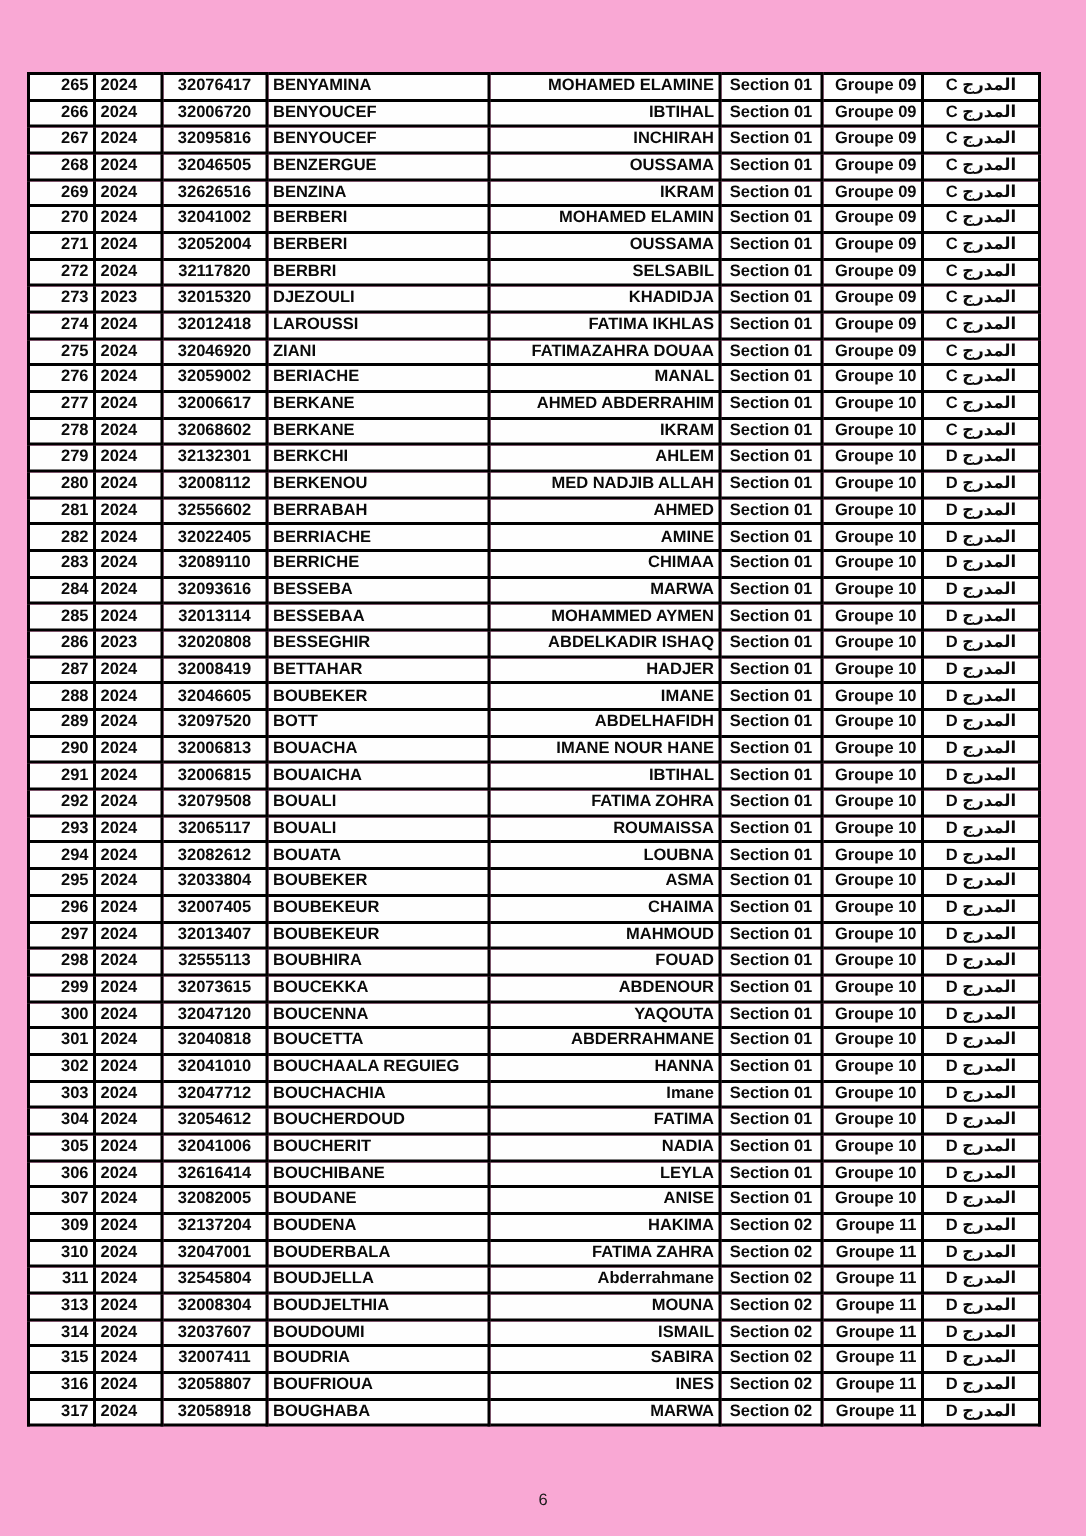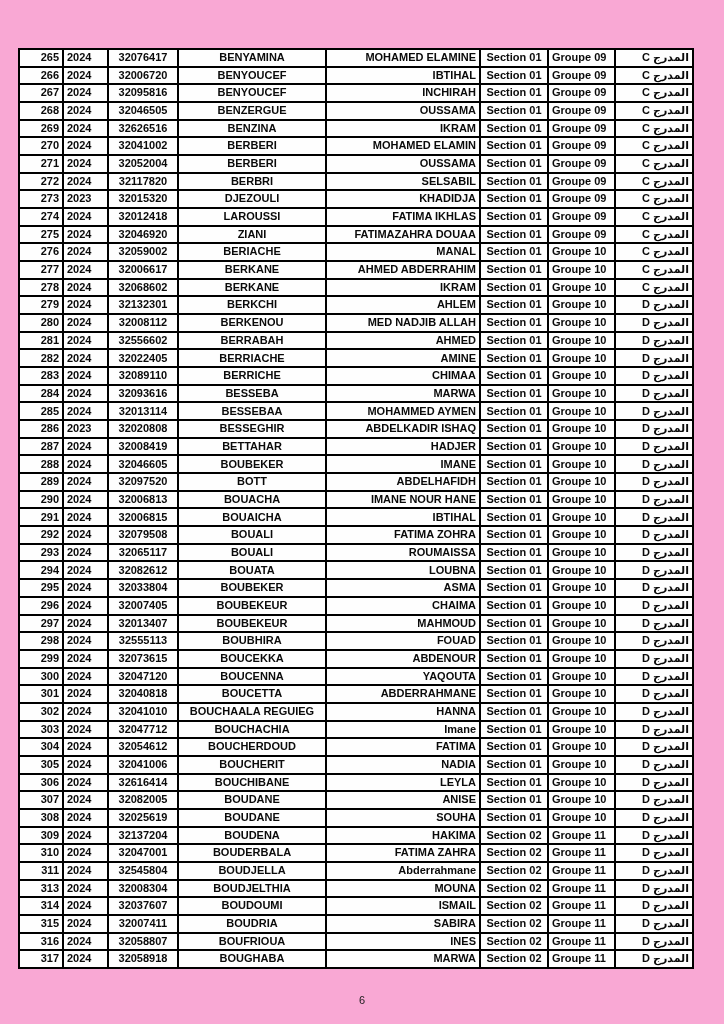--- a/index.html
+++ b/index.html
@@ -25,25 +25,25 @@
   col.c-year{width:45px}
   col.c-id{width:70px}
   col.c-surname{width:148px}
   col.c-firstname{width:154px}
   col.c-section{width:68px}
   col.c-groupe{width:67px}
   col.c-amphi{width:78px}
   td.c-num{text-align:right;padding-right:5px}
   td.c-year{}
   td.c-id{text-align:center}
-  td.c-surname{text-align:center;padding-left:4px}
+  td.c-surname{text-align:left;padding-left:4px}
   td.c-firstname{text-align:right;padding-left:4px}
   td.c-section{text-align:center}
-  td.c-groupe{text-align:left}
-  td.c-amphi{direction:rtl}
+  td.c-groupe{text-align:right}
+  td.c-amphi{text-align:center;direction:rtl}
   .footer{
     position:absolute;left:0;top:994px;width:724px;
     text-align:center;font-size:11px;font-weight:normal;color:#1a1a1a;
   }
 </style>
 </head>
 <body>
 
 <div class="page">
 
@@ -525,30 +525,20 @@
       <td class="c-num">307</td>
       <td class="c-year">2024</td>
       <td class="c-id">32082005</td>
       <td class="c-surname">BOUDANE</td>
       <td class="c-firstname">ANISE</td>
       <td class="c-section">Section 01</td>
       <td class="c-groupe">Groupe 10</td>
       <td class="c-amphi" dir="rtl">المدرج D</td>
     </tr>
 
-    <tr>
-      <td class="c-num">308</td>
-      <td class="c-year">2024</td>
-      <td class="c-id">32025619</td>
-      <td class="c-surname">BOUDANE</td>
-      <td class="c-firstname">SOUHA</td>
-      <td class="c-section">Section 01</td>
-      <td class="c-groupe">Groupe 10</td>
-      <td class="c-amphi" dir="rtl">المدرج D</td>
-    </tr>
 
     <tr>
       <td class="c-num">309</td>
       <td class="c-year">2024</td>
       <td class="c-id">32137204</td>
       <td class="c-surname">BOUDENA</td>
       <td class="c-firstname">HAKIMA</td>
       <td class="c-section">Section 02</td>
       <td class="c-groupe">Groupe 11</td>
       <td class="c-amphi" dir="rtl">المدرج D</td>

